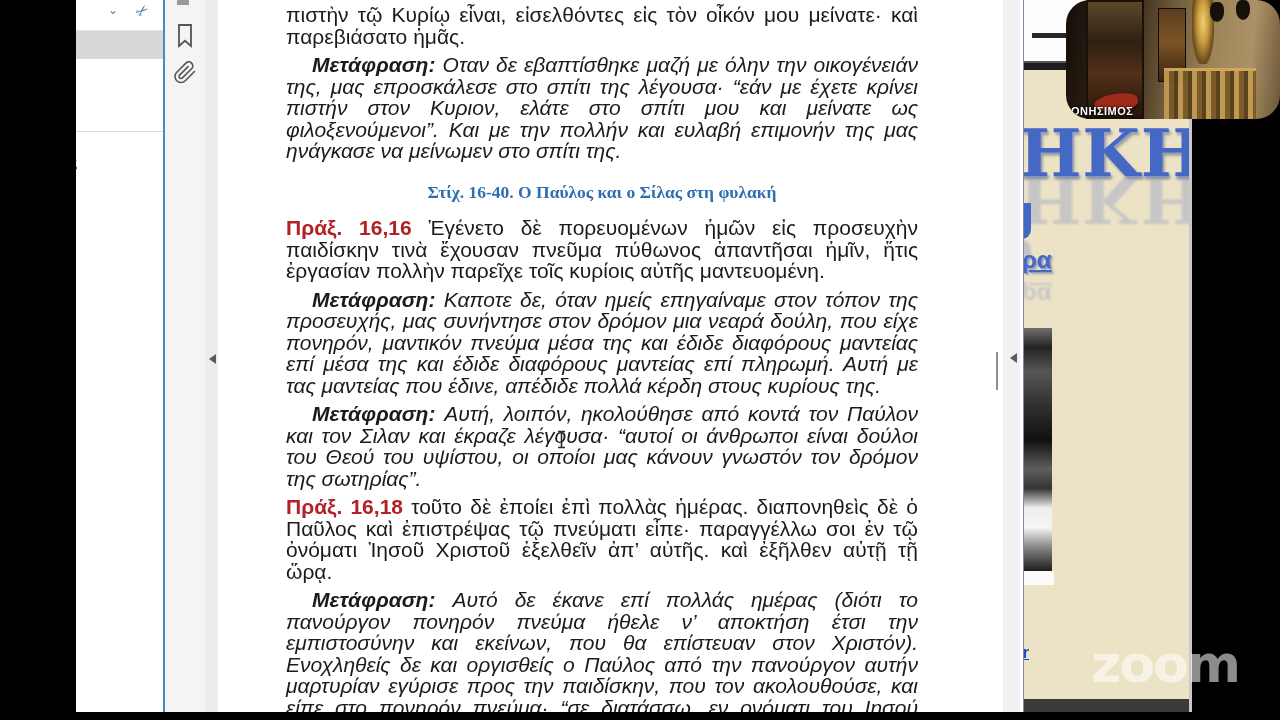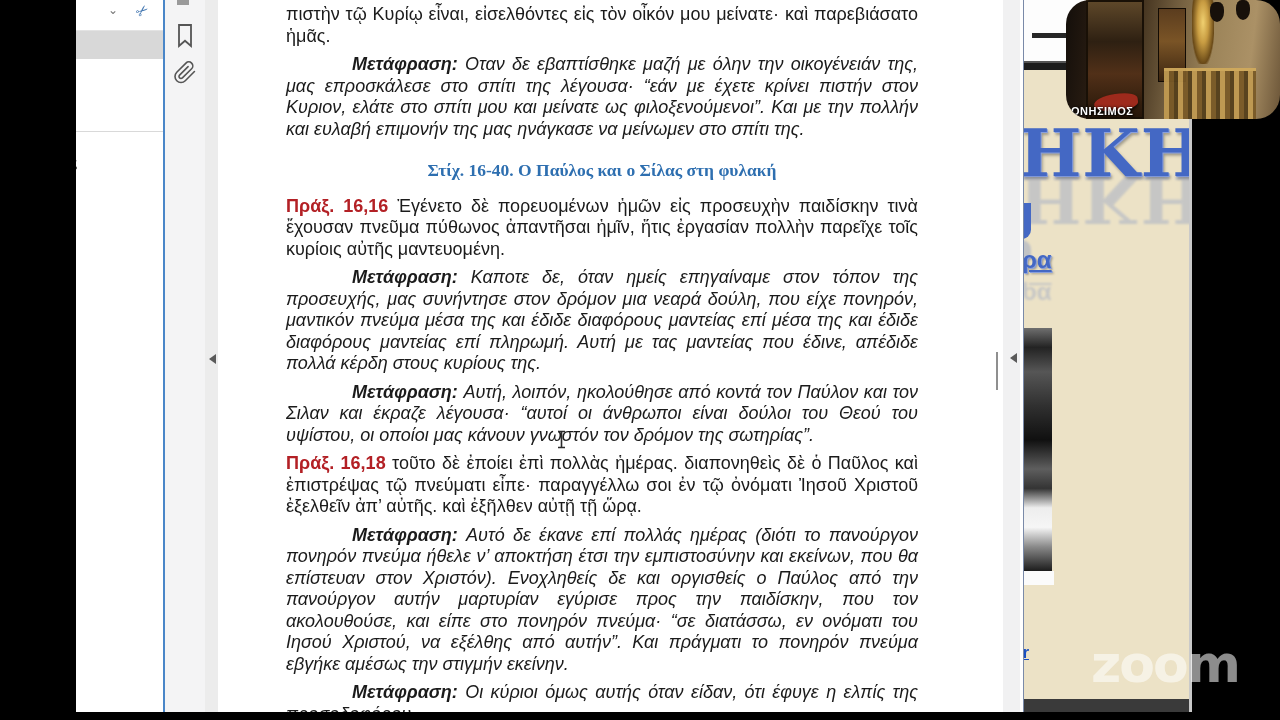--- a/index.html
+++ b/index.html
@@ -24,23 +24,23 @@
   
   .tool-strip{position:absolute;left:165px;top:0;width:40px;height:713px;background:#f4f4f5;z-index:4;}
   .tool-top-fragment{position:absolute;left:12px;top:0;width:12px;height:5px;background:#9a9a9a;}
   .tool-btn{position:absolute;left:8px;width:24px;height:26px;}
   .page-margin{position:absolute;left:205px;top:0;width:13px;height:713px;background:#ececec;z-index:3;}
 
   
   .doc-area{position:absolute;left:218px;top:0;width:785px;height:713px;background:#fff;z-index:1;}
   .doc-right-gutter{position:absolute;left:1003px;top:0;width:17px;height:713px;background:#f1f1f2;z-index:2;}
   .doc-text{position:absolute;left:286px;top:0;width:632px;padding-top:4px;z-index:2;}
-  .para{margin:0 0 7px;text-align:justify;font-size:18px;line-height:21.5px;color:#1b1b1b;}
+  .para{margin:0 0 7px;text-align:justify;font-size:21px;line-height:21.5px;color:#1b1b1b;}
   .para.meta{font-style:italic;text-indent:26px;}
-  .meta-label{font-weight:bold;margin-left:40px;}
+  .meta-label{font-weight:bold;}
   .verse-label{color:#b32025;font-weight:bold;}
   .para.heading{text-align:center;text-indent:0;font-family:"Liberation Serif","DejaVu Serif",serif;
                 font-weight:bold;color:#2e6fb0;font-size:17.5px;margin:20px 0 14px;}
   .scroll-thumb{position:absolute;left:996px;top:352px;width:2px;height:38px;background:#8f8f8f;z-index:3;}
   .collapse-arrow{width:0;height:0;border-top:5px solid transparent;border-bottom:5px solid transparent;
                   border-right:7px solid #5a5a5a;position:absolute;z-index:4;}
   .ibeam{position:absolute;left:556px;top:430px;z-index:10;}
 
   
   .right-window{position:absolute;left:1023px;top:0;width:165px;height:713px;background:#ece2c6;

